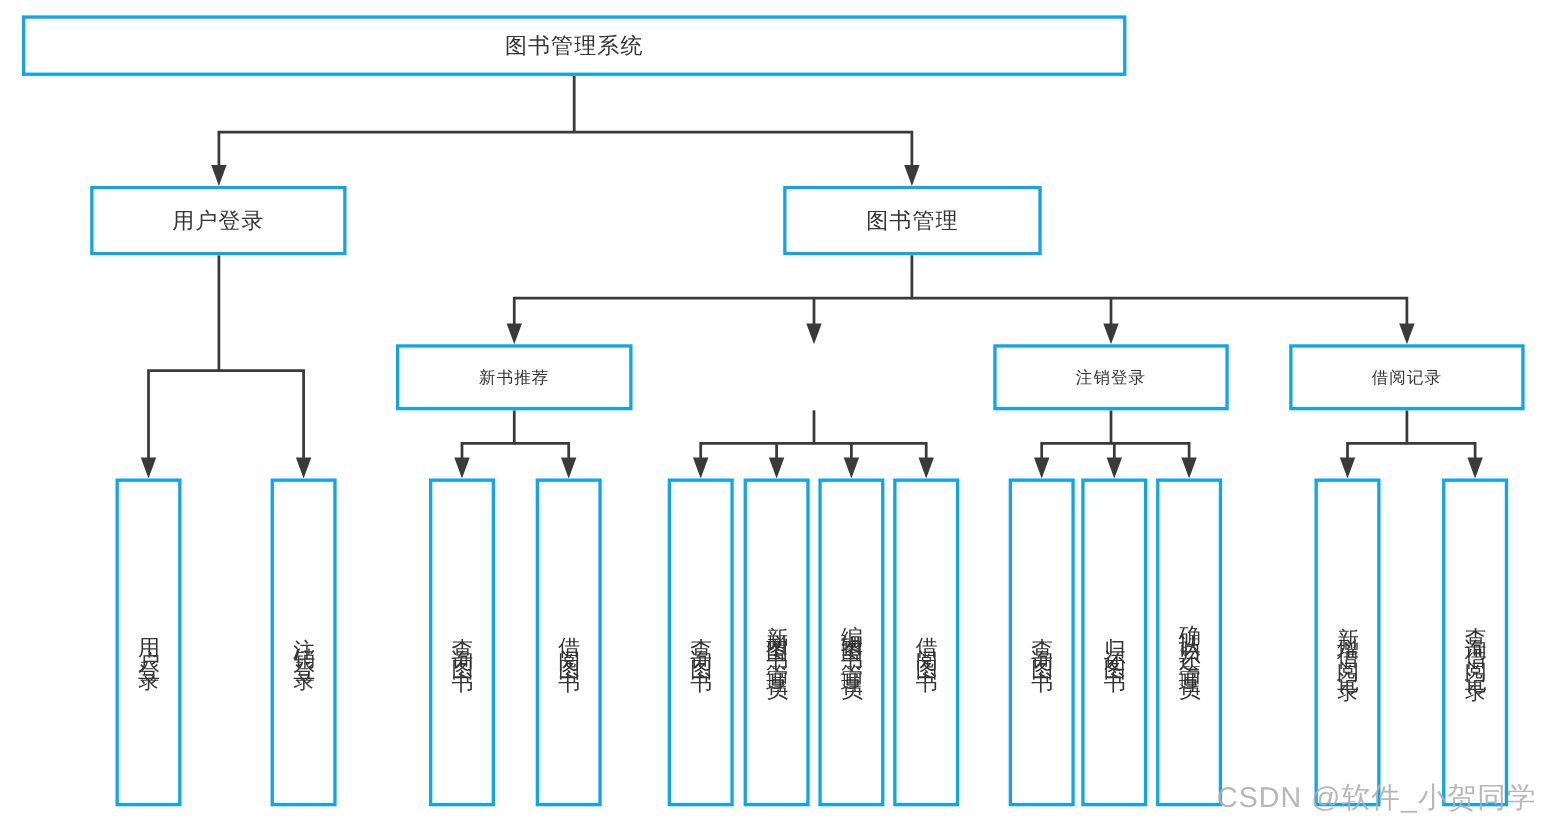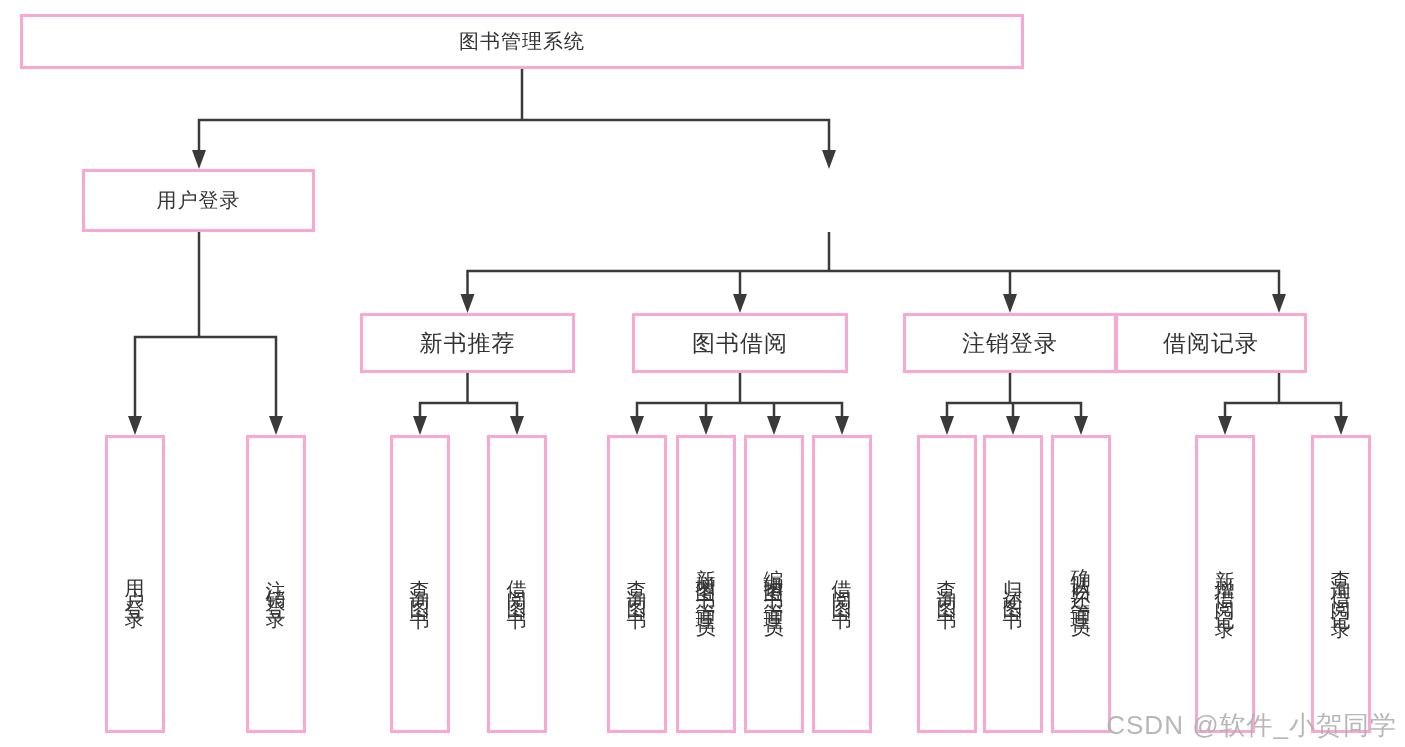--- a/index.html
+++ b/index.html
@@ -18,21 +18,21 @@
   #connector-layer {
     position: absolute;
     left: 0; top: 0;
     width: 1405px;
     height: 747px;
     z-index: 0;
   }
   .node {
     position: absolute;
     box-sizing: border-box;
-    border: 3px solid #f9a8d4;
+    border: 3px solid #0ea5e9;
     background: #ffffff;
     display: flex;
     align-items: center;
     justify-content: center;
     color: #333333;
     z-index: 1;
   }
   .hnode {
     font-size: 20px;
     letter-spacing: 1px;
@@ -47,25 +47,25 @@
   }
   .vnode.long span {
     letter-spacing: 7px;
   }
   
   #n-root   { left: 20px;  top: 14px;  width: 1004px; height: 55px; }
   
   #n-login  { left: 82px;  top: 169px; width: 233px; height: 63px; }
   #n-mgmt   { left: 712px; top: 169px; width: 235px; height: 63px; }
   
-  .l3 { top: 313px; height: 60px; font-size: 23px; }
+  .l3 { top: 313px; height: 60px; font-size: 15px; }
   #n-newbook { left: 360px;  width: 215px; }
   #n-borrow  { left: 632px;  width: 216px; }
   #n-current { left: 903px;  width: 214px; }
-  #n-records { left: 1115px; width: 192px; text-align: center; }
+  #n-records { left: 1172px; width: 214px; text-align: center; }
   
   .leaf { top: 435px; height: 298px; width: 60px; }
   #lf-userlogin   { left: 105px; }
   #lf-logout      { left: 246px; }
   #lf-query1      { left: 390px; }
   #lf-lend1       { left: 487px; }
   #lf-query2      { left: 607px; }
   #lf-addbook     { left: 676px; }
   #lf-editbook    { left: 744px; }
   #lf-lend2       { left: 812px; }
@@ -143,27 +143,27 @@
     </g>
   </svg>
 
   <div class="node hnode" id="n-root">
     <span>图书管理系统</span>
   </div>
 
   <div class="node hnode" id="n-login">
     <span>用户登录</span>
   </div>
+  <div class="node hnode" id="n-mgmt">
+    <span>图书管理</span>
+  </div>
 
   <div class="node hnode l3" id="n-newbook">
     <span>新书推荐</span>
   </div>
-  <div class="node hnode l3" id="n-borrow">
-    <span>图书借阅</span>
-  </div>
   <div class="node hnode l3" id="n-current">
     <span>注销登录</span>
   </div>
   <div class="node hnode l3" id="n-records">
     <span>借阅记录</span>
   </div>
 
   <div class="node vnode leaf" id="lf-userlogin">
     <span>用户登录</span>
   </div>

